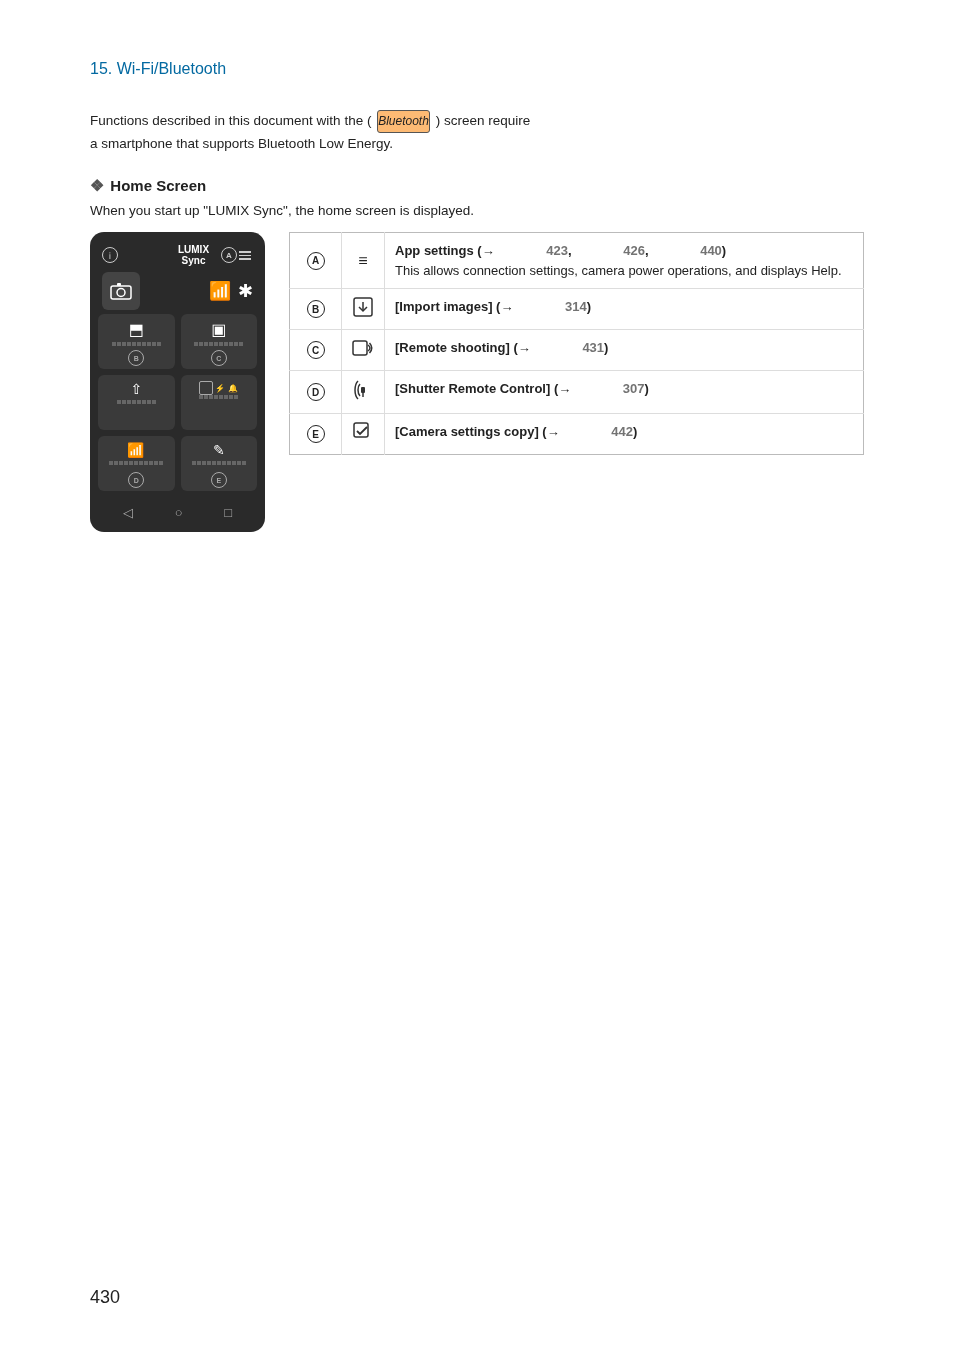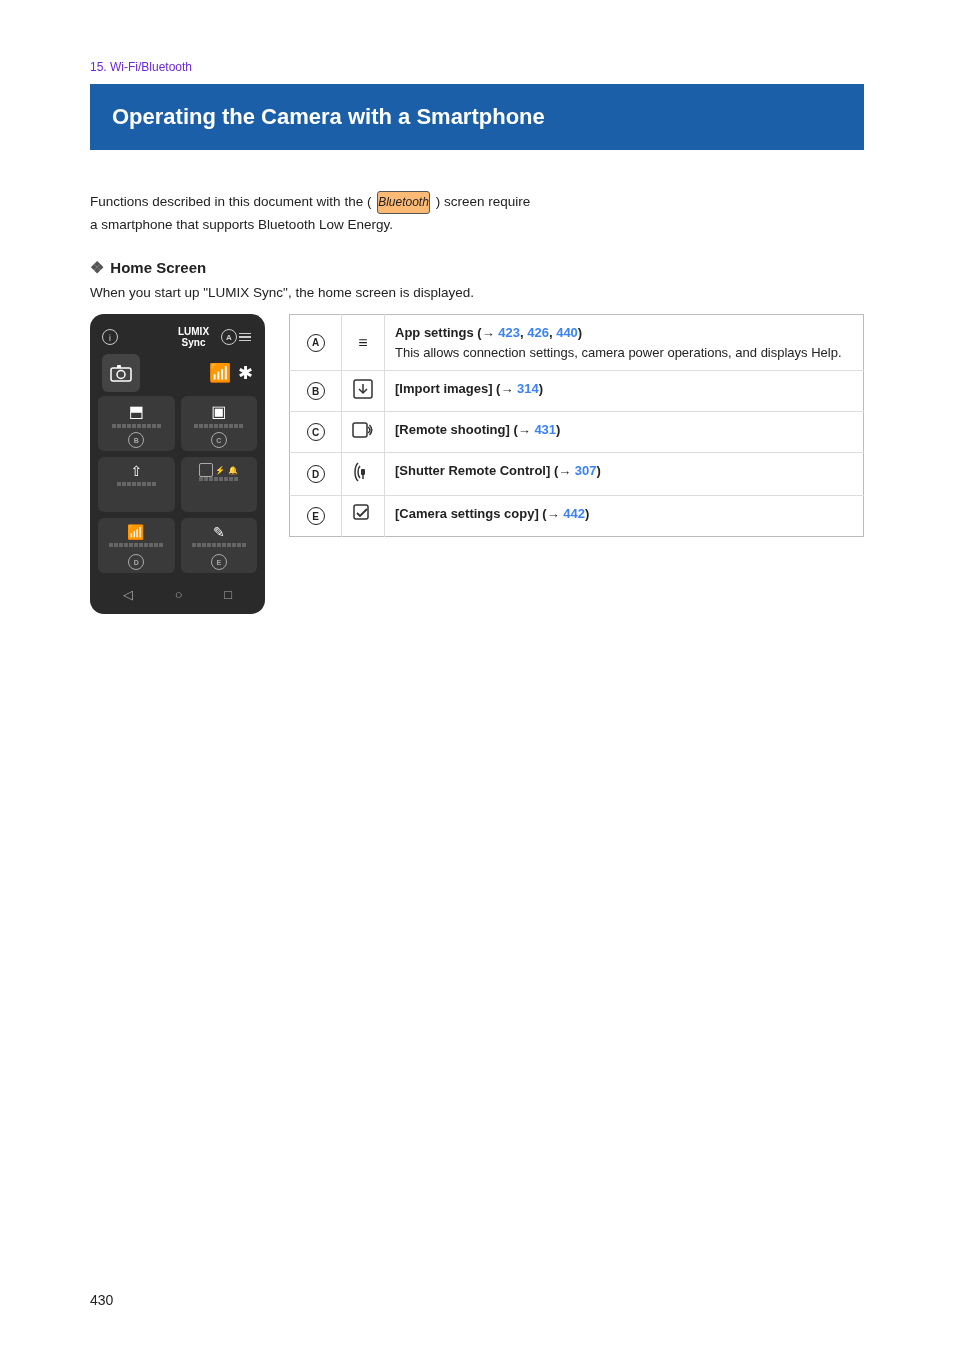--- a/index.html
+++ b/index.html
@@ -9,22 +9,22 @@
       background: #fff;
       font-family: Arial, Helvetica, sans-serif;
       font-size: 14px;
       color: #222;
       position: relative;
     }
     .page {
       padding: 60px 90px 60px 90px;
     }
     .breadcrumb {
-      font-size: 12px;
-      color: #6d28d9;
+      font-size: 16px;
+      color: #0369a1;
       margin-bottom: 10px;
     }
     .title-box {
       background: #1a5fa8;
       padding: 18px 22px;
       margin-bottom: 20px;
     }
     .title-box h1 {
       color: #fff;
       font-size: 22px;
@@ -227,31 +227,32 @@
       justify-content: center;
       width: 18px;
       height: 18px;
       border-radius: 50%;
       border: 1.5px solid #222;
       font-size: 10px;
       font-weight: bold;
       color: #222;
     }
     .link-blue {
-      color: #3b82f6;
+      color: #737373;
       text-decoration: none;
+      margin-left: 48px;
     }
     .bold-text {
       font-weight: bold;
     }
     .page-number {
       position: absolute;
       bottom: 40px;
       left: 90px;
-      font-size: 14px;
+      font-size: 18px;
       color: #222;
     }
     
     .phone-top-row {
       display: flex;
       align-items: center;
       justify-content: space-between;
       margin-bottom: 4px;
       padding: 0 4px;
     }
@@ -265,23 +266,20 @@
       font-size: 14px;
     }
   </style>
 </head>
 <body>
 
 <div class="page">
 
   <div class="breadcrumb">15. Wi-Fi/Bluetooth</div>
 
-  <div class="title-box">
-    <h1>Operating the Camera with a Smartphone</h1>
-  </div>
 
   <p class="intro-text">
     <br>
     <span>Functions described in this document with the (</span>
     <span class="bluetooth-badge">Bluetooth</span>
     <span>) screen require</span>
     <br>
     <span>a smartphone that supports Bluetooth Low Energy.</span>
   </p>
 

